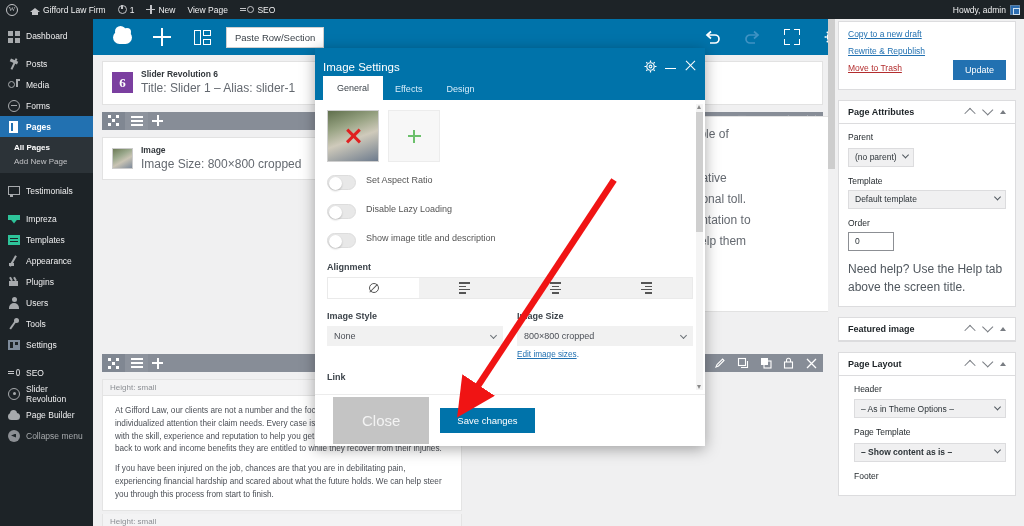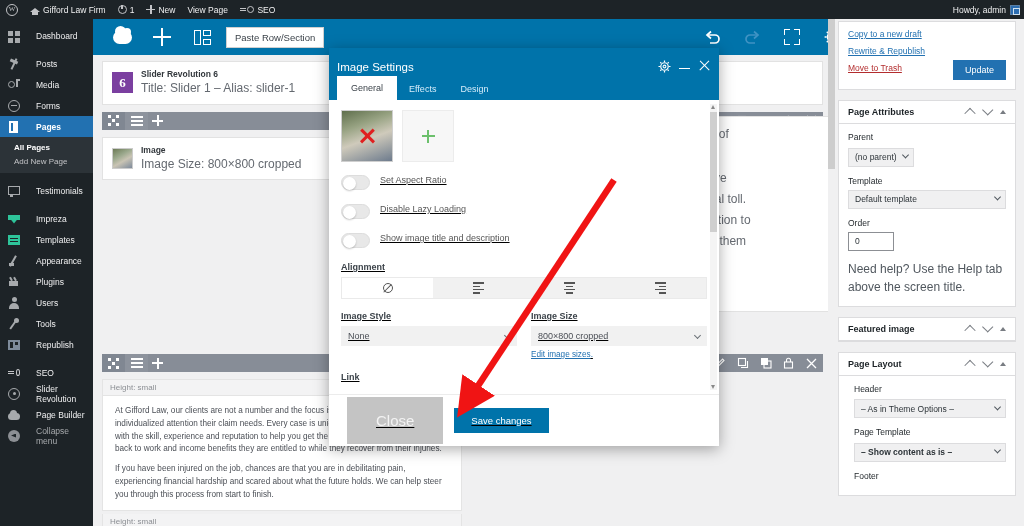--- a/index.html
+++ b/index.html
@@ -42,21 +42,21 @@
   .ic-seo { display: inline-flex; align-items: center; gap: 1.5px; }
   .ic-seo i { display: block; width: 6px; height: 1.2px; background: #c3c4c7; }
   .ic-seo .bars { display: flex; flex-direction: column; gap: 1.6px; }
   .ic-seo .o { width: 7px; height: 7px; border: 1.3px solid #c3c4c7; border-radius: 50%; }
 
   
   .adminmenu {
     position: absolute; top: 19px; left: 0; width: 93px; height: 507px;
     background: #1d2327; color: #f0f0f1; font-size: 8.5px; padding-top: 6px;
   }
-  .menu-item { display: flex; align-items: center; gap: 16px; height: 21px; padding: 0 8px; color: #f0f0f1; }
+  .menu-item { display: flex; align-items: center; gap: 6px; height: 21px; padding: 0 8px; color: #f0f0f1; }
   .menu-item.current { background: #2271b1; color: #fff; position: relative; font-weight: bold; }
   .menu-item.current::after {
     content: ""; position: absolute; right: -6px; top: 50%; transform: translateY(-50%);
     border-top: 5px solid transparent; border-bottom: 5px solid transparent; border-left: 6px solid #f0f0f1;
   }
   .menu-sep { height: 7px; }
   .submenu { background: #2c3338; padding: 3px 0 5px 0; }
   .sub-item { display: block; padding: 2.5px 8px 2.5px 14px; font-size: 8px; color: #c3c4c7; }
   .sub-item.cur { color: #fff; font-weight: bold; }
   .menu-item.collapse { color: #a7aaad; }
@@ -178,22 +178,22 @@
              margin-top: -2px; }
   .inp-order { background: #fff; border: 1px solid #8c8f94; font-size: 8.5px; padding: 3.5px 6px;
                width: 46px; margin-bottom: 9px; color: #2c3338; }
   .hint { font-size: 12px; color: #50575e; line-height: 1.5; }
   .setimg { font-size: 8.5px; color: #2271b1; text-decoration: underline; }
   .sel.bold { font-weight: bold; }
   .sel.ind { margin-left: 6px; width: calc(100% - 6px); }
 
   
   .modal {
-    position: absolute; left: 329px; top: 48px; width: 390px; height: 398px;
-    background: #fff; box-shadow: 0 3px 14px rgba(0,0,0,.34); text-decoration: underline;
+    position: absolute; left: 315px; top: 48px; width: 390px; height: 398px;
+    background: #fff; box-shadow: 0 3px 14px rgba(0,0,0,.34);
   }
   .modal-head { background: #0073aa; height: 52px; position: relative; }
   .modal-title { position: absolute; left: 8px; top: 13px; color: #fff; font-size: 11.5px; }
   .modal-actions { position: absolute; right: 9px; top: 11px; display: flex; align-items: center; gap: 8px; }
   .ic-gear-m { width: 13px; height: 13px; position: relative; }
   .ic-min { width: 11px; height: 11px; position: relative; }
   .ic-min::after { content: ""; position: absolute; left: 0; bottom: 2px; width: 11px; height: 1.4px; background: #fff; }
   .ic-x { width: 12px; height: 12px; position: relative; }
   .ic-x::before, .ic-x::after { content: ""; position: absolute; left: 0; top: 5px; width: 13px; height: 1.4px; background: #fff; }
   .ic-x::before { transform: rotate(45deg); }
@@ -404,21 +404,21 @@
         <i class="sq" style="left:6px;top:0;width:5px;height:5px;border-radius:50%"></i>
       </span>
       <span>Tools</span>
     </div>
     <div class="menu-item">
       <span class="mi-ico">
         <i class="sq" style="left:0;top:1px;width:12px;height:10px;background:#7e8b9b"></i>
         <i class="sq" style="left:2px;top:3px;width:3px;height:6px;background:#1d2327"></i>
         <i class="sq" style="left:7px;top:3px;width:3px;height:3px;background:#1d2327"></i>
       </span>
-      <span>Republish</span>
+      <span>Settings</span>
     </div>
     <div class="menu-sep"></div>
     <div class="menu-item">
       <span class="mi-ico ic-seo" style="display:inline-flex">
         <span class="bars">
             <i></i>
             <i></i>
           </span>
           <span class="o"></span>
       </span>

